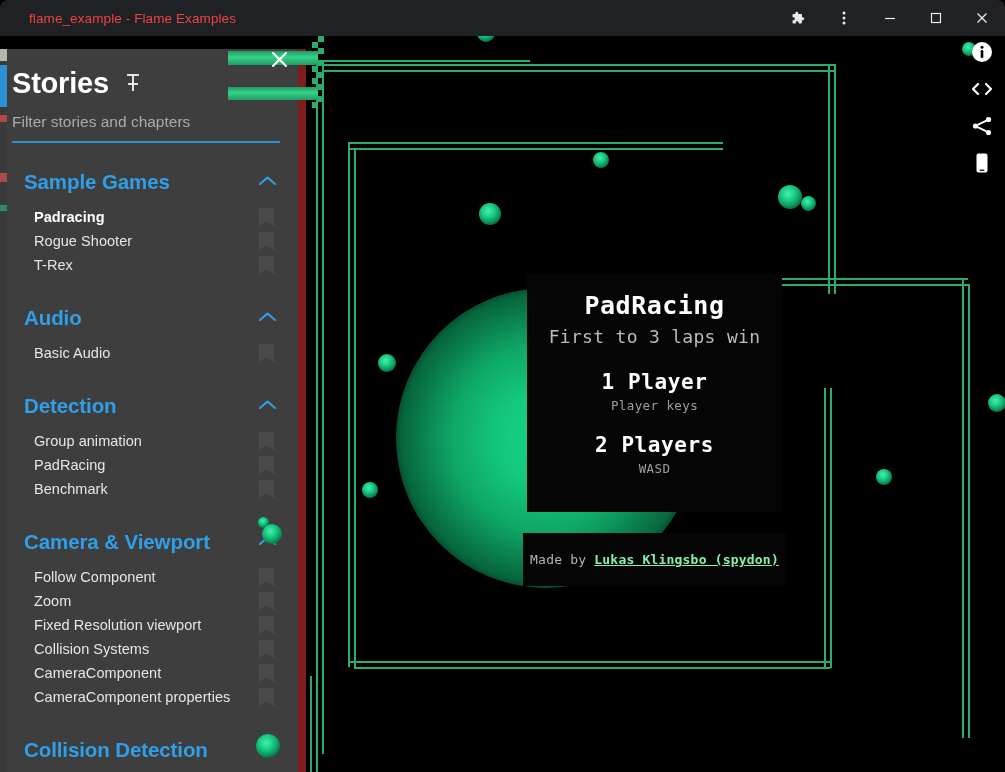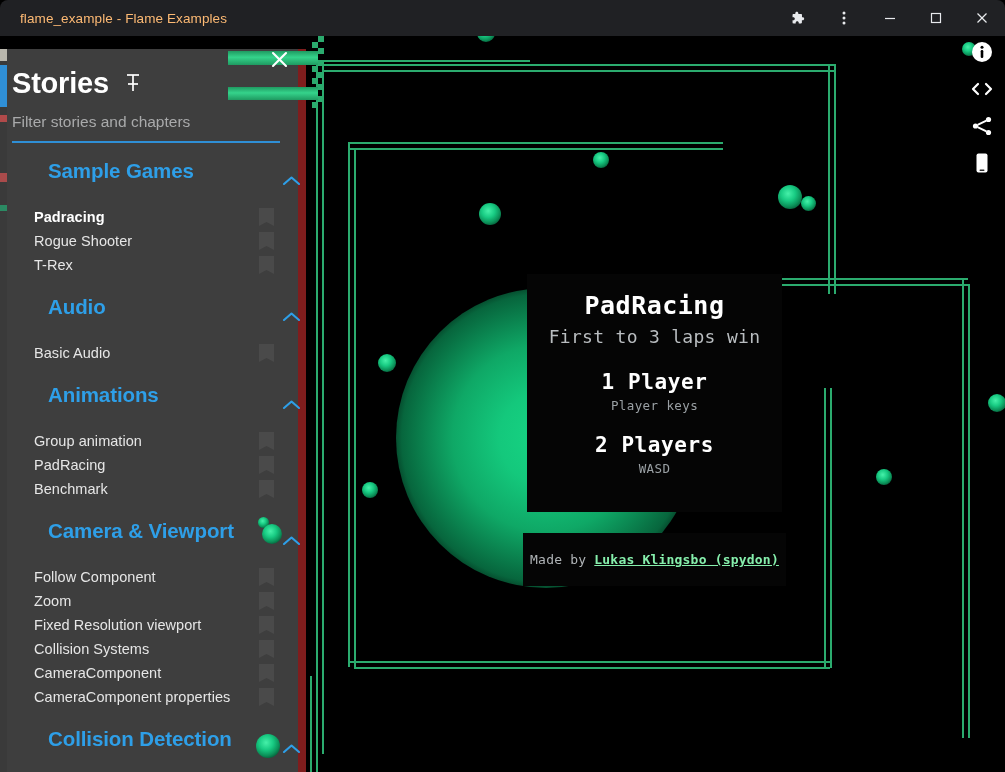--- a/index.html
+++ b/index.html
@@ -21,22 +21,22 @@
   .titlebar {
     position: absolute; left: 0; top: 0;
     width: 1005px; height: 36px;
     background: #202124;
     border-top-left-radius: 8px;
     border-top-right-radius: 8px;
     display: flex; align-items: center;
     z-index: 60;
   }
   .titlebar-title {
-    margin-left: 20px;
-    color: #fdba74;
+    margin-left: 29px;
+    color: #ef4444;
     font-size: 13.5px;
     letter-spacing: .1px;
     white-space: nowrap;
   }
   .titlebar-spacer { flex: 1 1 auto; }
   .tb-btn {
     width: 46px; height: 36px;
     display: flex; align-items: center; justify-content: center;
     color: #e8eaed;
   }
@@ -230,24 +230,23 @@
     color: #e8e8e8;
     font-family: "Liberation Sans", sans-serif;
     font-size: 15.5px;
     padding: 0 0 10px 0;
   }
   .filter-input::placeholder { color: #a9aaab; opacity: 1; }
 
   .sections { margin-top: 16px; }
   .section-head {
     position: relative;
-    display: flex; 
+    display: flex; align-items: center;
     height: 46px;
     padding-left: 24px;
-    margin-left: 24px;
   }
   .section-name {
     color: #2e9fe8;
     font-size: 20.5px;
     font-weight: bold;
     letter-spacing: -.1px;
   }
   .section-chevron {
     position: absolute; left: 258px; top: 50%;
     transform: translateY(-50%);
@@ -400,21 +399,21 @@
             <div class="section-chevron"><svg width="19" height="12" viewBox="0 0 19 12" fill="none" stroke="#2e9fe8" stroke-width="2.1" stroke-linecap="round" stroke-linejoin="round">
                 <polyline points="2,9 9.5,2.5 17,9"></polyline>
               </svg></div>
           </div>
           <div class="story-row">
             <div class="story-label">Basic Audio</div>
             <div class="bookmark"></div>
           </div>
           <div class="section-gap"></div>
           <div class="section-head">
-            <div class="section-name">Animations</div>
+            <div class="section-name">Detection</div>
             <div class="section-chevron"><svg width="19" height="12" viewBox="0 0 19 12" fill="none" stroke="#2e9fe8" stroke-width="2.1" stroke-linecap="round" stroke-linejoin="round">
                 <polyline points="2,9 9.5,2.5 17,9"></polyline>
               </svg></div>
           </div>
           <div class="story-row">
             <div class="story-label">Group animation</div>
             <div class="bookmark"></div>
           </div>
           <div class="story-row">
             <div class="story-label">PadRacing</div>

